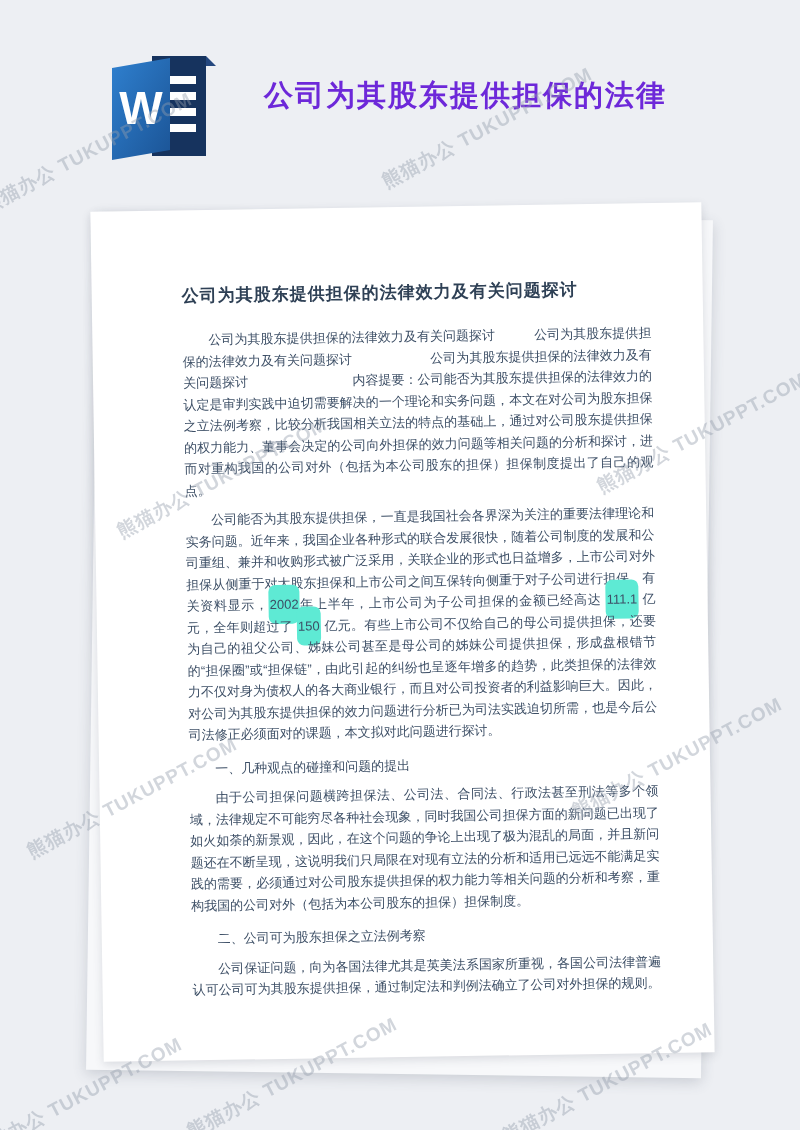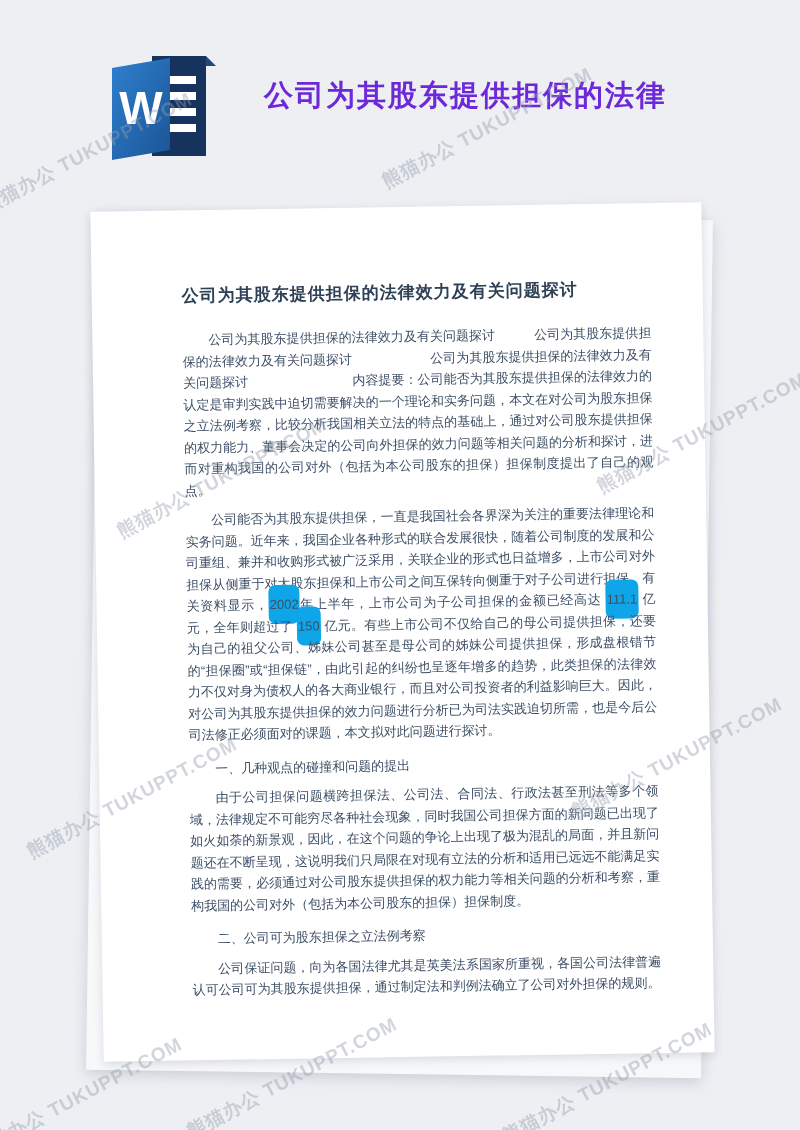--- a/index.html
+++ b/index.html
@@ -34,21 +34,21 @@
   }
   .doc-title{
     font-size:17px; font-weight:600; color:#2e4055;
     letter-spacing:1px; margin-bottom:22px;
   }
   .doc-p{
     font-size:13px; line-height:21.5px; color:#3d4f66;
     text-align:justify; text-indent:2em; margin-bottom:8px;
   }
   .doc-heading{ margin-top:12px; }
-  .hl{ background:#0ea5e9; padding:12px 1px;border-radius:7px; }
+  .hl{ background:#5eead4; padding:12px 1px;border-radius:7px; }
 
   
   .wm-layer{ position:absolute; inset:0; pointer-events:none; z-index:5; }
   .wm{
     position:absolute; white-space:nowrap;
     font-size:19px; letter-spacing:1px; font-weight:bold;
     color:rgba(148,158,172,.42);
     transform:rotate(-28deg);
   }
 </style>

